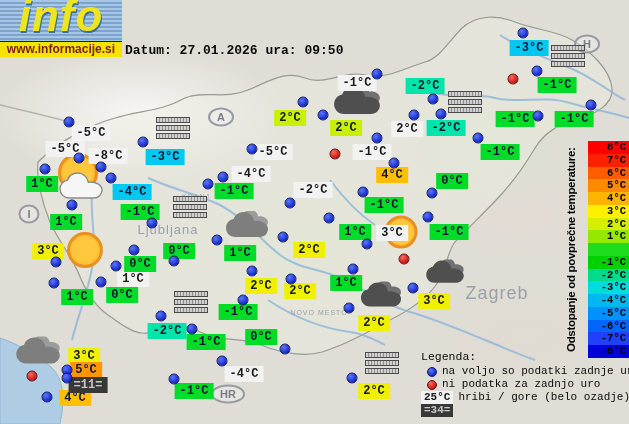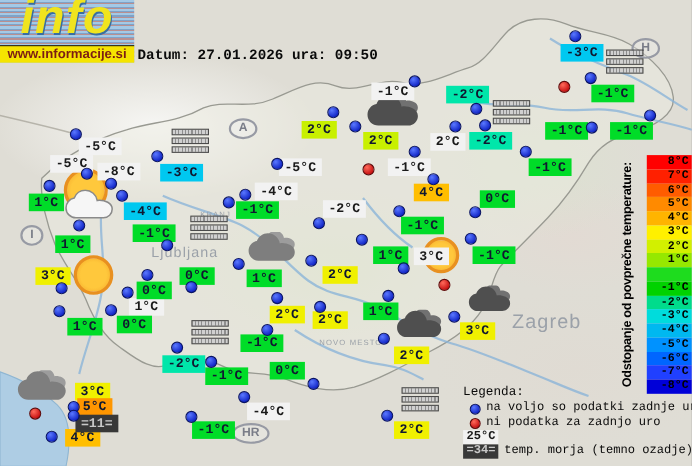--- a/index.html
+++ b/index.html
@@ -316,19 +316,19 @@
     <div class="lg-row">
       <span class="lg-dot blue"></span>
       <span>na voljo so podatki zadnje ure</span>
     </div>
     <div class="lg-row">
       <span class="lg-dot red"></span>
       <span>ni podatka za zadnjo uro</span>
     </div>
     <div class="lg-row">
       <span class="lg-box white">25°C</span>
+      <span>hribi / gore (belo ozadje)</span>
     </div>
     <div class="lg-row">
       <span class="lg-box dark">=34=</span>
-      <span>temp. morja (temno ozadje)</span>
     </div>
   </div>
 </div>
 
 </body></html>

